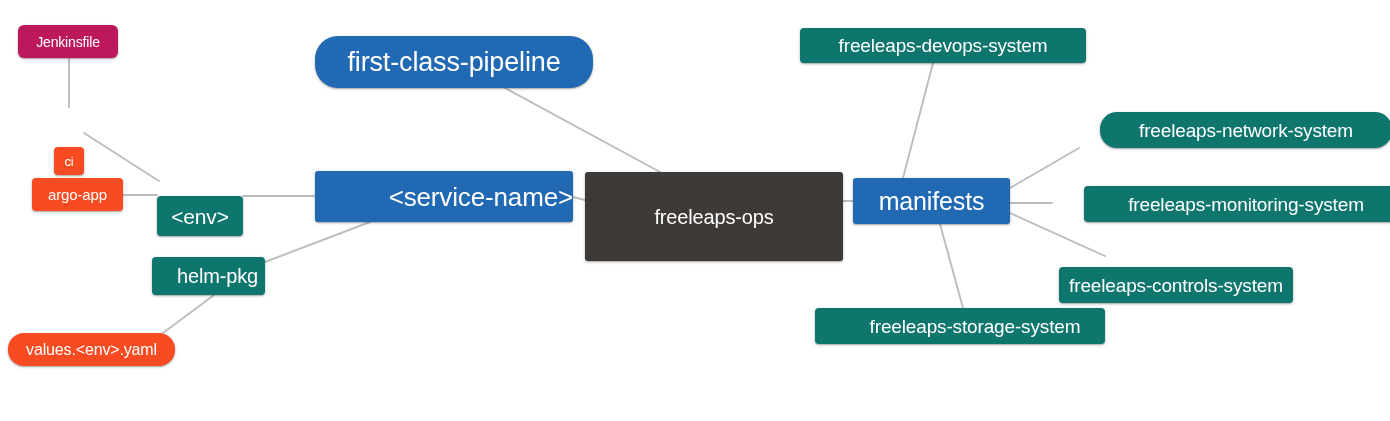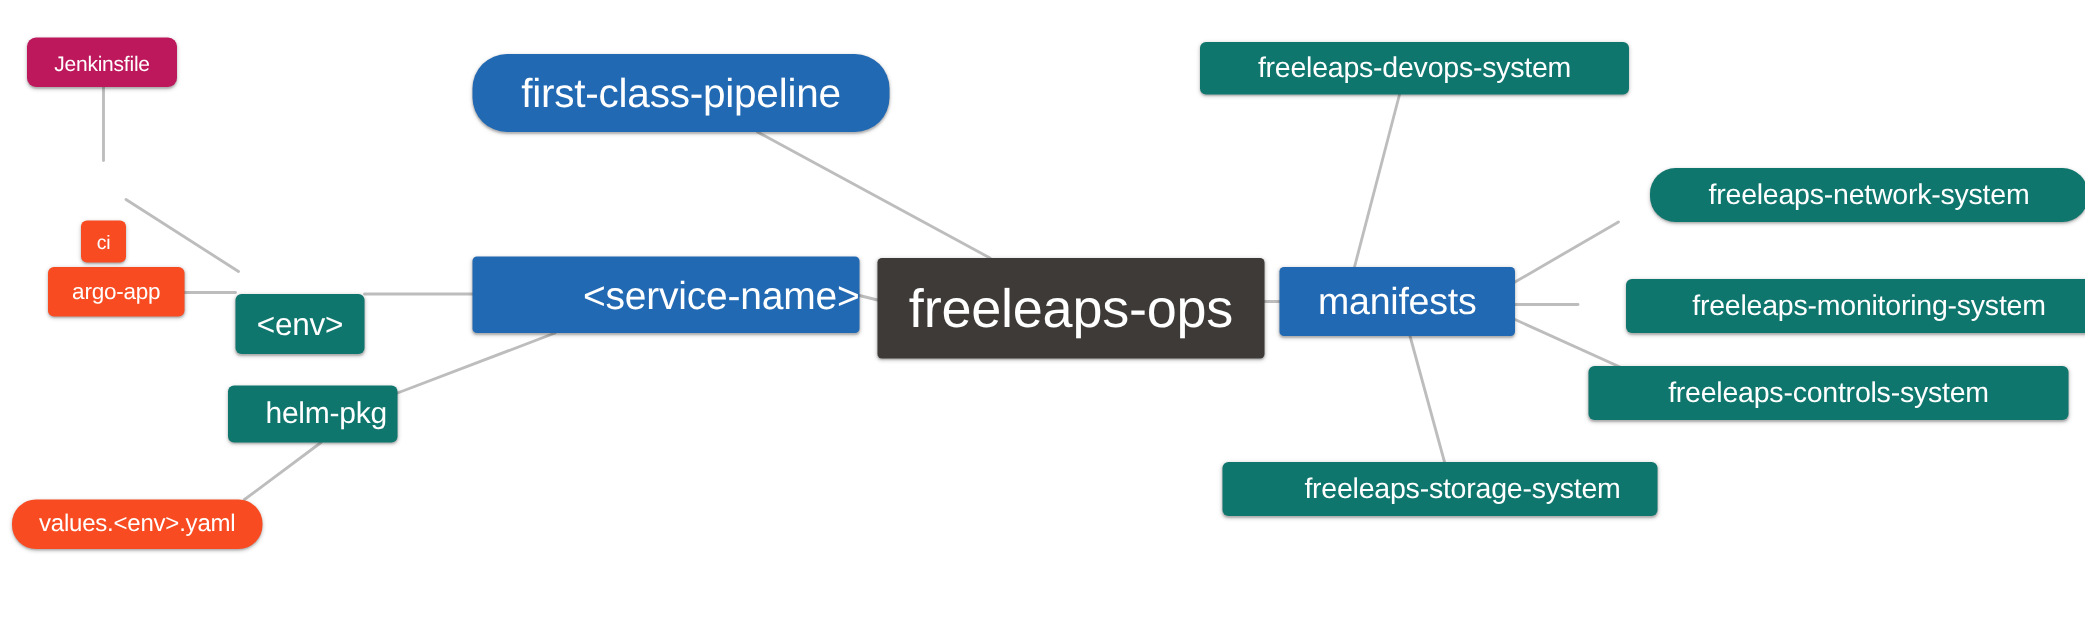--- a/index.html
+++ b/index.html
@@ -108,35 +108,35 @@
       </div>
       <div class="node red" style="left: 8px; top: 333px; width: 167px; height: 33px; font-size: 16px; border-radius: 16px;">
         <span class="lbl">values.&lt;env&gt;.yaml</span>
       </div>
       <div class="node blue" style="left: 315px; top: 171px; width: 258px; height: 51px; font-size: 26px; justify-content: flex-end;">
         <span class="lbl">&lt;service-name&gt;</span>
       </div>
       <div class="node blue" style="left: 315px; top: 36px; width: 278px; height: 52px; font-size: 27px; border-radius: 23px;">
         <span class="lbl">first-class-pipeline</span>
       </div>
-      <div class="node root" style="left: 585px; top: 172px; width: 258px; height: 67px; font-size: 36px;">
+      <div class="node root" style="left: 585px; top: 172px; width: 258px; height: 89px; font-size: 20px;">
         <span class="lbl">freeleaps-ops</span>
       </div>
       <div class="node blue" style="left: 853px; top: 178px; width: 157px; height: 46px; font-size: 25px; align-items: center;">
         <span class="lbl">manifests</span>
       </div>
       <div class="node green" style="left: 800px; top: 28px; width: 286px; height: 35px; font-size: 19px;">
         <span class="lbl">freeleaps-devops-system</span>
       </div>
       <div class="node green" style="left: 1100px; top: 112px; width: 292px; height: 36px; font-size: 19px; border-radius: 17px;">
         <span class="lbl">freeleaps-network-system</span>
       </div>
       <div class="node green" style="left: 1052px; top: 186px; width: 324px; height: 36px; font-size: 19px; margin-left: 32px;">
         <span class="lbl">freeleaps-monitoring-system</span>
       </div>
-      <div class="node green" style="left: 1059px; top: 244px; width: 320px; height: 36px; font-size: 19px; justify-content: center;">
+      <div class="node green" style="left: 1059px; top: 267px; width: 234px; height: 36px; font-size: 19px; justify-content: center;">
         <span class="lbl">freeleaps-controls-system</span>
       </div>
       <div class="node green" style="left: 815px; top: 308px; width: 290px; height: 36px; font-size: 19px; padding-left: 30px;">
         <span class="lbl">freeleaps-storage-system</span>
       </div>
     </div>
 </div>
 
 </body></html>

